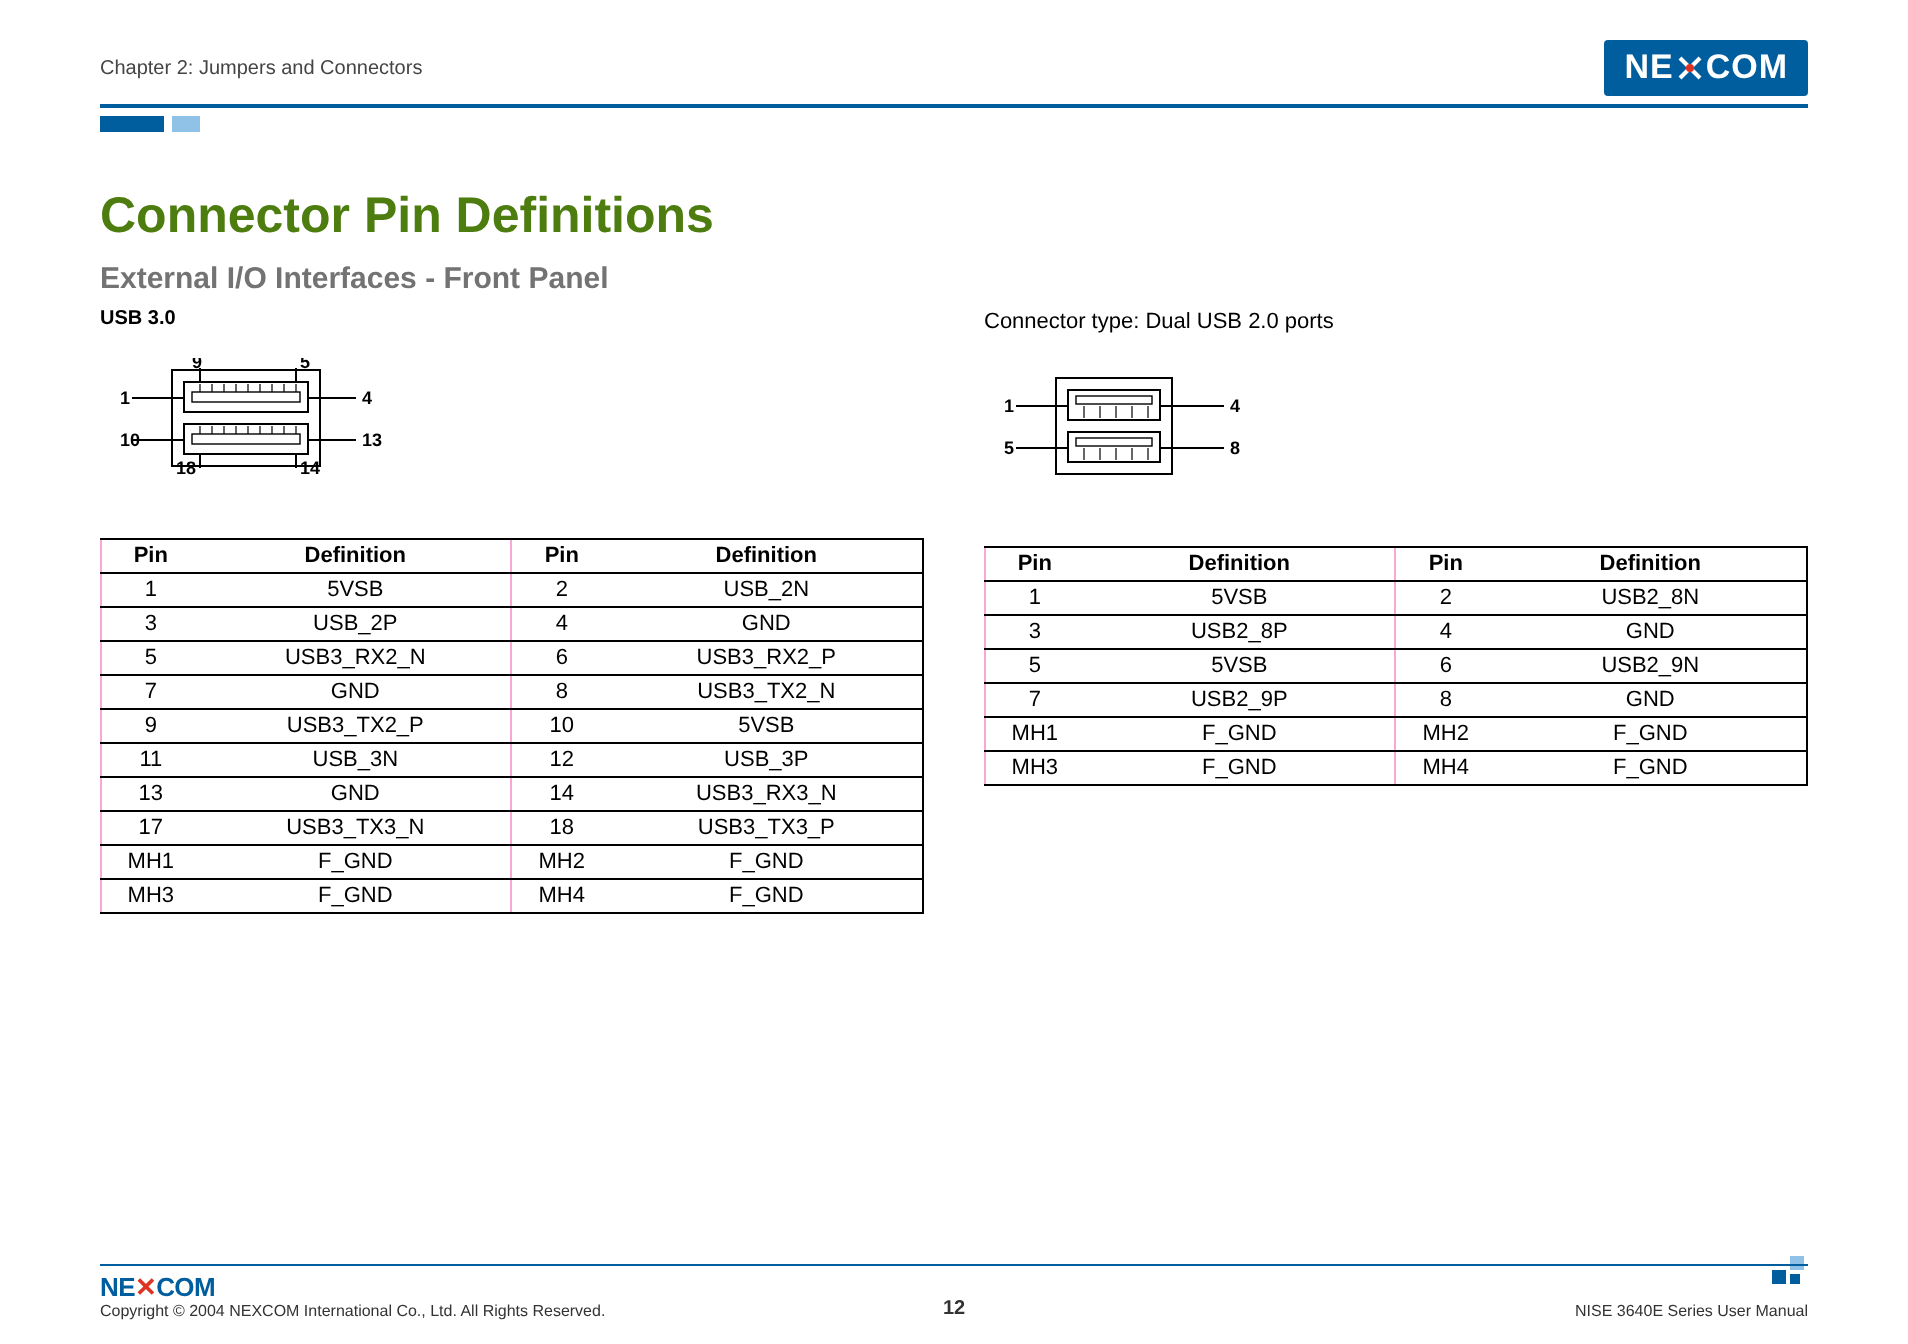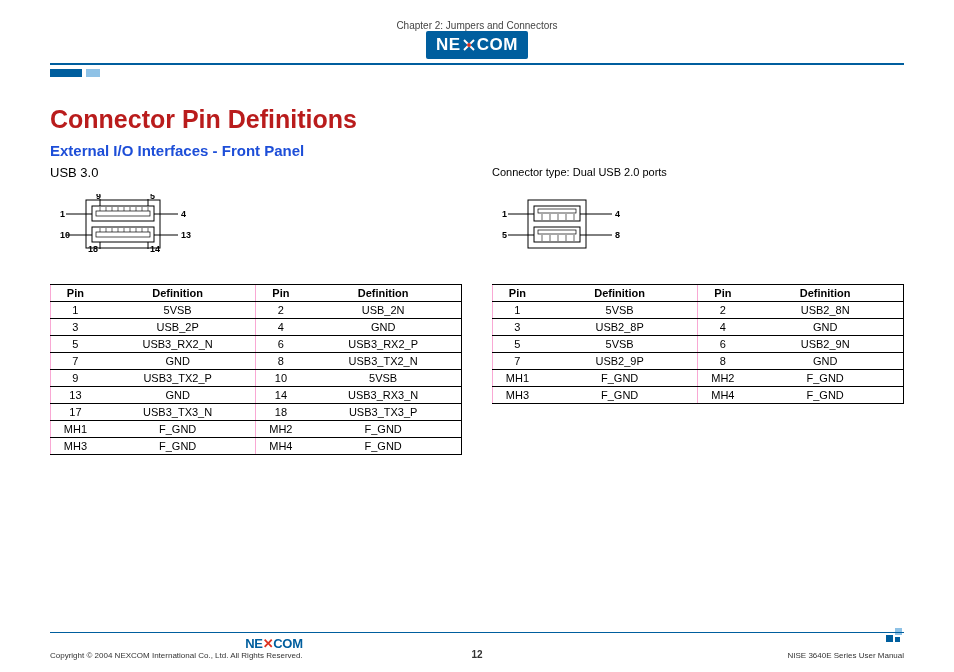--- a/index.html
+++ b/index.html
@@ -12,21 +12,20 @@
     position: relative;
     padding: 20px 50px 0 50px;
   }
   .header {
     display: flex;
     justify-content: space-between;
     align-items: center;
     border-bottom: 2px solid #005e9e;
     padding-bottom: 4px;
     margin-bottom: 4px;
-    flex-direction: column;
   }
   .chapter { font-size: 10px; color: #444; }
   .logo-box {
     background: #005e9e;
     color: #fff;
     font-weight: bold;
     font-size: 17px;
     padding: 4px 10px;
     letter-spacing: 0.5px;
     border-radius: 2px;
@@ -34,44 +33,44 @@
     align-items: center;
   }
   .logo-x {
     display: inline-flex;
     align-items: center;
     margin: 0 1px;
   }
   .accent-bar { display:flex; }
   .accent-bar .b1 { width:32px; height:8px; background:#005e9e; }
   .accent-bar .b2 { width:14px; height:8px; background:#8fc2e6; margin-left:4px;}
-  h1 { font-size: 25px; color: #b91c1c; font-weight: bold; margin-top: 28px; margin-bottom: 8px; }
-  h2 { font-size: 15px; color: #1d4ed8; font-weight: bold; margin-bottom: 6px; }
+  h1 { font-size: 25px; color: #4d7c0f; font-weight: bold; margin-top: 28px; margin-bottom: 8px; }
+  h2 { font-size: 15px; color: #737373; font-weight: bold; margin-bottom: 6px; }
   .cols { display:flex; gap: 30px; }
   .col { flex:1; }
-  h3 { font-size: 13px; font-weight: normal; margin-bottom:3px; }
+  h3 { font-size: 10px; font-weight: bold; margin-bottom:3px; }
   .desc { font-size: 11px; line-height: 1.35; margin-bottom: 14px; }
   .diagram { margin-bottom: 20px; min-height:70px; position:relative; }
   table { border-collapse: collapse; width: 100%; font-size: 11px; }
   th, td { border-top:1px solid #000; border-bottom:1px solid #000; padding: 2px 6px; text-align:center; }
   th:nth-child(1), td:nth-child(1),
   th:nth-child(3), td:nth-child(3) { width:12%; }
   th:nth-child(2), td:nth-child(2),
   th:nth-child(4), td:nth-child(4) { width:38%; }
   th { font-weight:bold; }
   table tr:first-child th { border-top:1.2px solid #000; }
   table tr th:nth-child(2), table tr td:nth-child(2) { border-right: 0px; }
   td.lb, th.lb { border-left:1px solid #f9a8d4; }
   td.rb, th.rb { border-right:1px solid #000; }
   .footer {
     position:absolute; left:50px; right:50px; bottom:12px;
     border-top:1.5px solid #005e9e;
     padding-top:3px;
     display:flex; justify-content:space-between; align-items:flex-end;
-    font-size:8px; color:#333;text-align:right;
+    font-size:8px; color:#333;
   }
   .footer .logo-sm {
     font-weight:bold; font-size:13px; color:#005e9e; letter-spacing:-0.3px;
   }
   .footer .pg { position:absolute; left:50%; transform:translateX(-50%); font-size:10px; font-weight:bold; }
   .page-dec { position:absolute; right:50px; bottom:30px; }
   .page-dec svg { display:block; }
   
   .diagram svg { display:block; }
 </style>
@@ -195,20 +194,26 @@
             <td class="lb">7</td>
             <td>GND</td>
             <td class="lb">8</td>
             <td class="rb">USB3_TX2_N</td>
           </tr>
           <tr>
             <td class="lb">9</td>
             <td>USB3_TX2_P</td>
             <td class="lb">10</td>
             <td class="rb">5VSB</td>
+          </tr>
+          <tr>
+            <td class="lb">11</td>
+            <td>USB_3N</td>
+            <td class="lb">12</td>
+            <td class="rb">USB_3P</td>
           </tr>
           <tr>
             <td class="lb">13</td>
             <td>GND</td>
             <td class="lb">14</td>
             <td class="rb">USB3_RX3_N</td>
           </tr>
           <tr>
             <td class="lb">17</td>
             <td>USB3_TX3_N</td>

